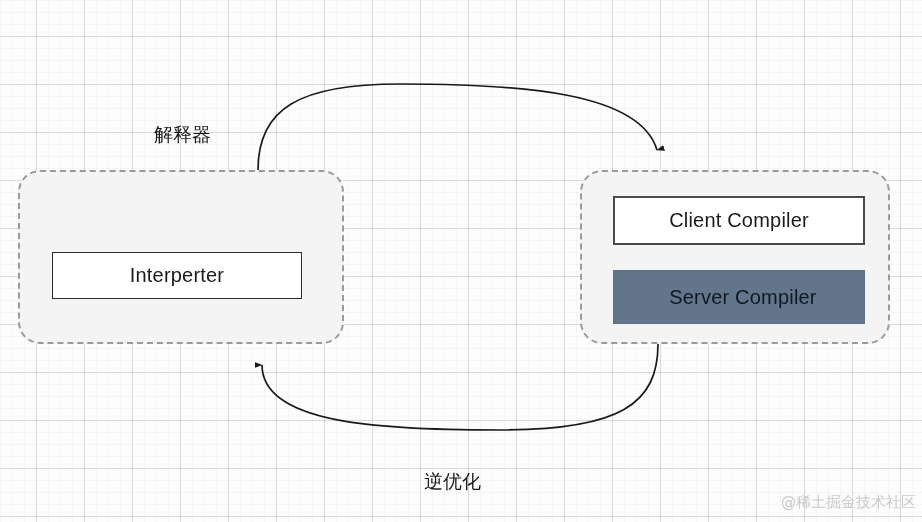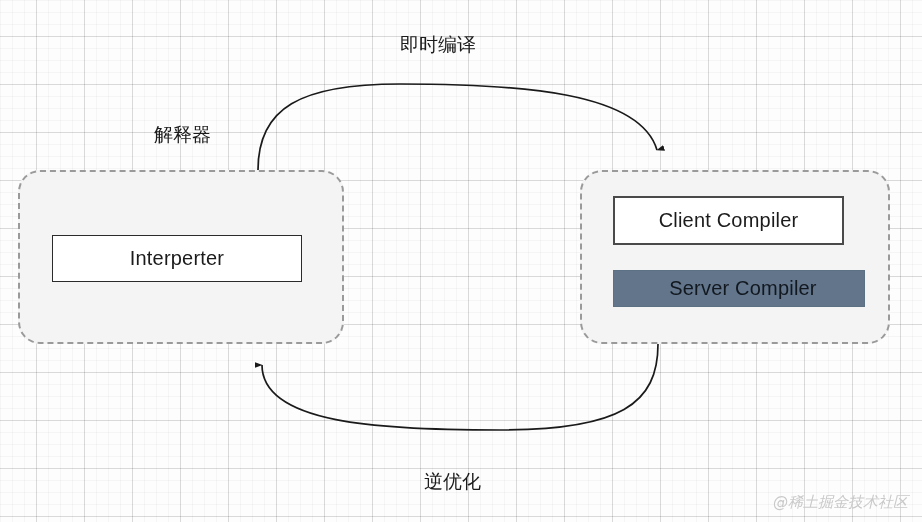--- a/index.html
+++ b/index.html
@@ -73,41 +73,41 @@
     display: flex;
     align-items: center;
     justify-content: center;
     font-size: 20px;
     letter-spacing: 0.2px;
     color: #1b1b1b;
   }
 
   #interpreter-node {
     left: 52px;
-    top: 235px;
+    top: 252px;
     width: 250px;
     height: 47px;
     background: #ffffff;
     border: 1.6px solid #2b2b2b;
   }
 
   #client-compiler-node {
     left: 613px;
     top: 196px;
-    width: 231px;
+    width: 252px;
     height: 49px;
     background: #ffffff;
     border: 2.2px solid #4a4a4a;
   }
 
   #server-compiler-node {
     left: 613px;
     top: 270px;
     width: 252px;
-    height: 37px;
+    height: 54px;
     background: #63758a;
     border: 1.5px solid #5d7184;
     color: #111820;
     padding-left: 8px;
   }
 
   
   .edge-label {
     position: absolute;
     font-size: 19px;
@@ -128,27 +128,26 @@
 
   #label-deopt {
     left: 424px;
     top: 469px;
     font-family: Liberation Serif, serif;
   }
 
   
   #watermark {
     position: absolute;
-    right: 14px;
+    right: 6px;
     bottom: 10px;
     font-size: 15px;
     color: #c9c9c9;
     white-space: nowrap;
     font-family: "DejaVu Sans", "Liberation Sans", sans-serif;
-    font-style: italic;
   }
 </style>
 </head>
 <body>
 
 <div id="canvas">
 
   <svg id="arrow-layer" viewBox="0 0 922 522" width="922" height="522" xmlns="http://www.w3.org/2000/svg">
     <defs>
       <marker id="arrow-head-down" markerWidth="10" markerHeight="10" refX="3" refY="7.4" orient="auto" markerUnits="userSpaceOnUse">
@@ -167,21 +166,20 @@
   <div class="group-box" id="interpreter-group"></div>
 
   <div class="node-box" id="interpreter-node">Interperter</div>
 
   <div class="group-box" id="compiler-group"></div>
 
   <div class="node-box" id="client-compiler-node">Client Compiler</div>
 
   <div class="node-box" id="server-compiler-node">Server Compiler</div>
 
-  <div class="edge-label" id="label-jit">即时编译</div>
 
   <div class="edge-label" id="label-interpreter">解释器</div>
 
   <div class="edge-label" id="label-deopt">逆优化</div>
 
   <div id="watermark">@稀土掘金技术社区</div>
 
 </div>
 
 </body></html>

